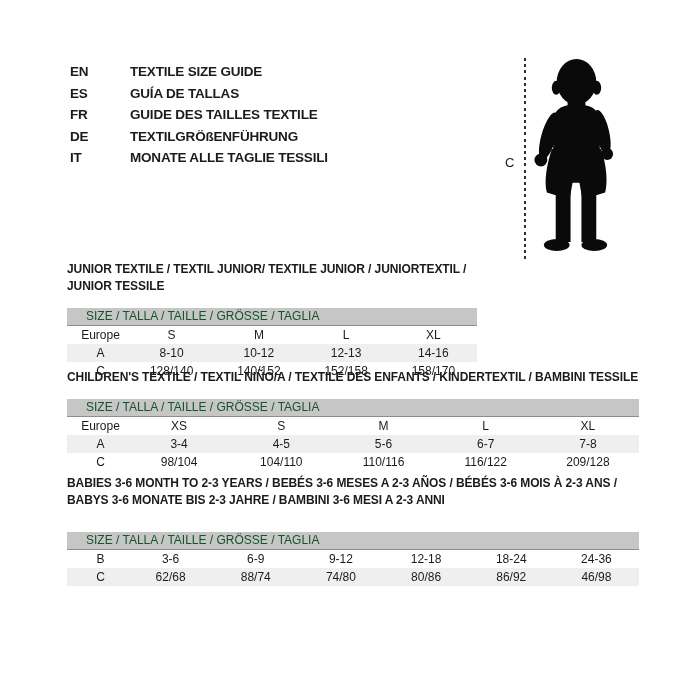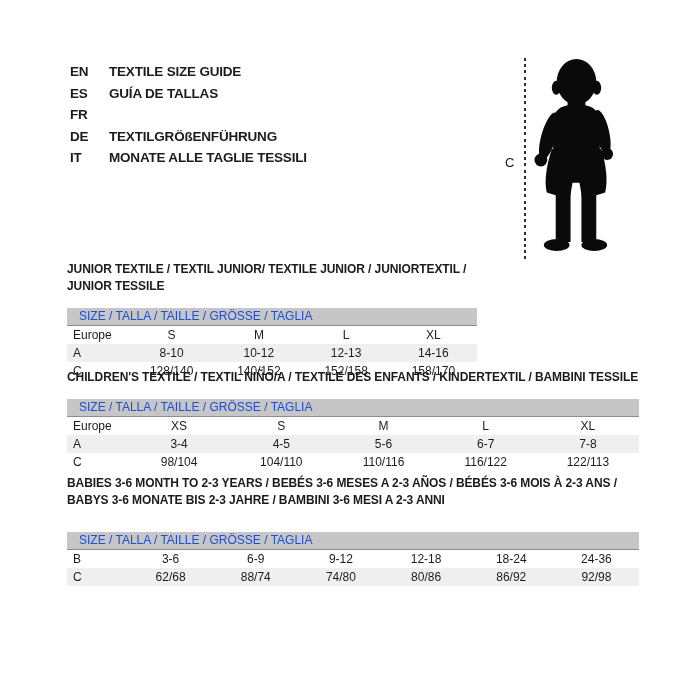--- a/index.html
+++ b/index.html
@@ -2,40 +2,40 @@
 <html><head>
 <meta charset="utf-8">
 <style>
   html,body { margin:0; padding:0; background:#fff; }
   .canvas {
     position:relative; width:700px; height:700px; background:#ffffff;
     font-family:"Liberation Sans", sans-serif; color:#1b1b1b; overflow:hidden;
   }
   
   .lang-block { position:absolute; left:70px; top:61px; }
-  .lang-row { display:flex; height:21.5px; align-items:center; font-weight:bold; font-size:13.5px; letter-spacing:-0.2px; }
+  .lang-row { display:flex; height:21.5px; align-items:center; font-weight:bold; font-size:13.5px; letter-spacing:-0.2px;gap:21px; }
   .lang-code { width:39px; }
   
   .measure-line { position:absolute; left:524px; top:58px; width:2px; height:204px;
     background:repeating-linear-gradient(to bottom,#2e2e2e 0 3px, transparent 3px 6.2px); }
   .c-label { position:absolute; left:505px; top:155px; font-size:13px; }
   .baby-svg { position:absolute; left:531px; top:57px; }
   .baby-svg * { fill:#0a0a0a; }
   
   .tbl { position:absolute; left:67px; }
   .t1 { top:261px; width:410px; }
   .t2 { top:369px; width:572px; }
   .t3 { top:475px; width:572px; }
   .tbl-title { font-weight:bold; font-size:12px; letter-spacing:-0.1px; line-height:17px;
     white-space:pre-line; margin-bottom:13px; }
   .t3 .tbl-title { margin-bottom:23px; }
   .tbl-head { height:17px; line-height:17px; background:#c6c6c6; border-bottom:1.5px solid #8d8d8d;
-    padding-left:12px; font-size:12px; color:#1d4ed8; }
+    padding-left:19px; font-size:12px; color:#14532d; }
   .row { display:flex; height:18px; line-height:18px; font-size:12px; }
-  .row .lab { width:55px; padding-left:6px; }
+  .row .lab { width:55px; padding-left:6px;text-align:center; }
   .row .val { flex:1; text-align:center; }
   .alt { background:#efefef; }
   
   .footnotes { position:absolute; left:67px; top:581px; font-weight:bold; font-size:12px;
     line-height:20.5px; letter-spacing:-0.1px; }
 </style>
 </head>
 <body>
 
 <div class="canvas">
@@ -44,20 +44,21 @@
     <div class="lang-row">
       <span class="lang-code">EN</span>
       <span class="lang-label">TEXTILE SIZE GUIDE</span>
     </div>
     <div class="lang-row">
       <span class="lang-code">ES</span>
       <span class="lang-label">GUÍA DE TALLAS</span>
     </div>
     <div class="lang-row">
       <span class="lang-code">FR</span>
+      <span class="lang-label">GUIDE DES TAILLES TEXTILE</span>
     </div>
     <div class="lang-row">
       <span class="lang-code">DE</span>
       <span class="lang-label">TEXTILGRÖßENFÜHRUNG</span>
     </div>
     <div class="lang-row">
       <span class="lang-code">IT</span>
       <span class="lang-label">MONATE ALLE TAGLIE TESSILI</span>
     </div>
   </div>
@@ -125,21 +126,21 @@
       <span class="val">5-6</span>
       <span class="val">6-7</span>
       <span class="val">7-8</span>
     </div>
     <div class="row">
       <span class="lab">C</span>
       <span class="val">98/104</span>
       <span class="val">104/110</span>
       <span class="val">110/116</span>
       <span class="val">116/122</span>
-      <span class="val">122/113</span>
+      <span class="val">209/128</span>
     </div>
   </section>
 
   <section class="tbl t3">
     <div class="tbl-title">BABIES 3-6 MONTH TO 2-3 YEARS / BEBÉS 3-6 MESES A 2-3 AÑOS / BÉBÉS 3-6 MOIS À 2-3 ANS /
 BABYS 3-6 MONATE BIS 2-3 JAHRE / BAMBINI 3-6 MESI A 2-3 ANNI</div>
     <div class="tbl-head">SIZE / TALLA / TAILLE / GRÖSSE / TAGLIA</div>
     <div class="row">
       <span class="lab">B</span>
       <span class="val">3-6</span>
@@ -149,18 +150,18 @@
       <span class="val">18-24</span>
       <span class="val">24-36</span>
     </div>
     <div class="row alt">
       <span class="lab">C</span>
       <span class="val">62/68</span>
       <span class="val">88/74</span>
       <span class="val">74/80</span>
       <span class="val">80/86</span>
       <span class="val">86/92</span>
-      <span class="val">92/98</span>
+      <span class="val">46/98</span>
     </div>
   </section>
 
 
 </div>
 
 </body></html>

